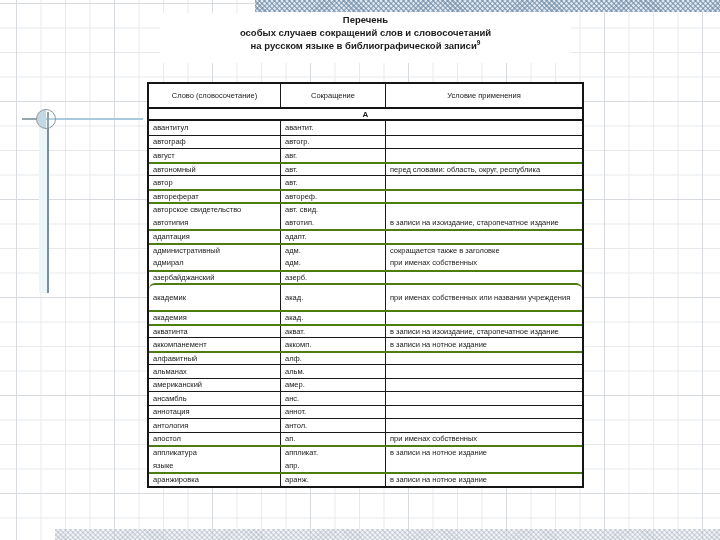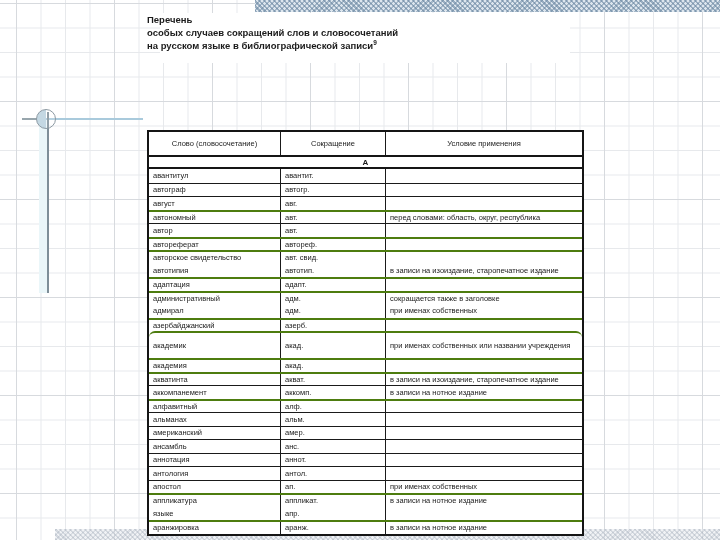--- a/index.html
+++ b/index.html
@@ -38,27 +38,27 @@
   .bp-hline-tail{ position:absolute; left:22px; top:118px; width:18px; height:2px; background:#98a6ad; }
   .bp-circle{
     position:absolute; left:36px; top:109px; width:20px; height:20px;
     border:1px solid #8d9aa3; border-radius:50%;
     background:linear-gradient(90deg,#c4d8e3 50%, rgba(255,255,255,.15) 50%);
   }
   
   .title-bg{ position:absolute; left:160px; top:13px; width:410px; height:50px; background:#fff; }
   .doc-title{
     position:absolute; left:147px; top:13px; width:437px;
-    font-weight:bold; font-size:9.5px; line-height:13px; color:#1b1b1b;
+    text-align:center; font-weight:bold; font-size:9.5px; line-height:13px; color:#1b1b1b;
   }
   .doc-title sup{ font-size:6.5px; line-height:0; }
   
   .tbl{
     position:absolute; left:147px; top:82px; width:437px;
-    background:#fff; border:2px solid #151515; color:#1a1a1a;margin-top:48px;
+    background:#fff; border:2px solid #151515; color:#1a1a1a;
   }
   .thead{ display:grid; grid-template-columns:132px 105px 1fr; height:25px; border-bottom:2px solid #151515; }
   .thead .hcell{
     display:flex; align-items:center; justify-content:center;
     font-size:7.5px; line-height:9px; text-align:center;
   }
   .hcell.c1,.hcell.c2{ border-right:1px solid #1a1a1a; }
   .section-row{
     height:12px; border-bottom:2px solid #151515;
     display:flex; align-items:center; justify-content:center;

